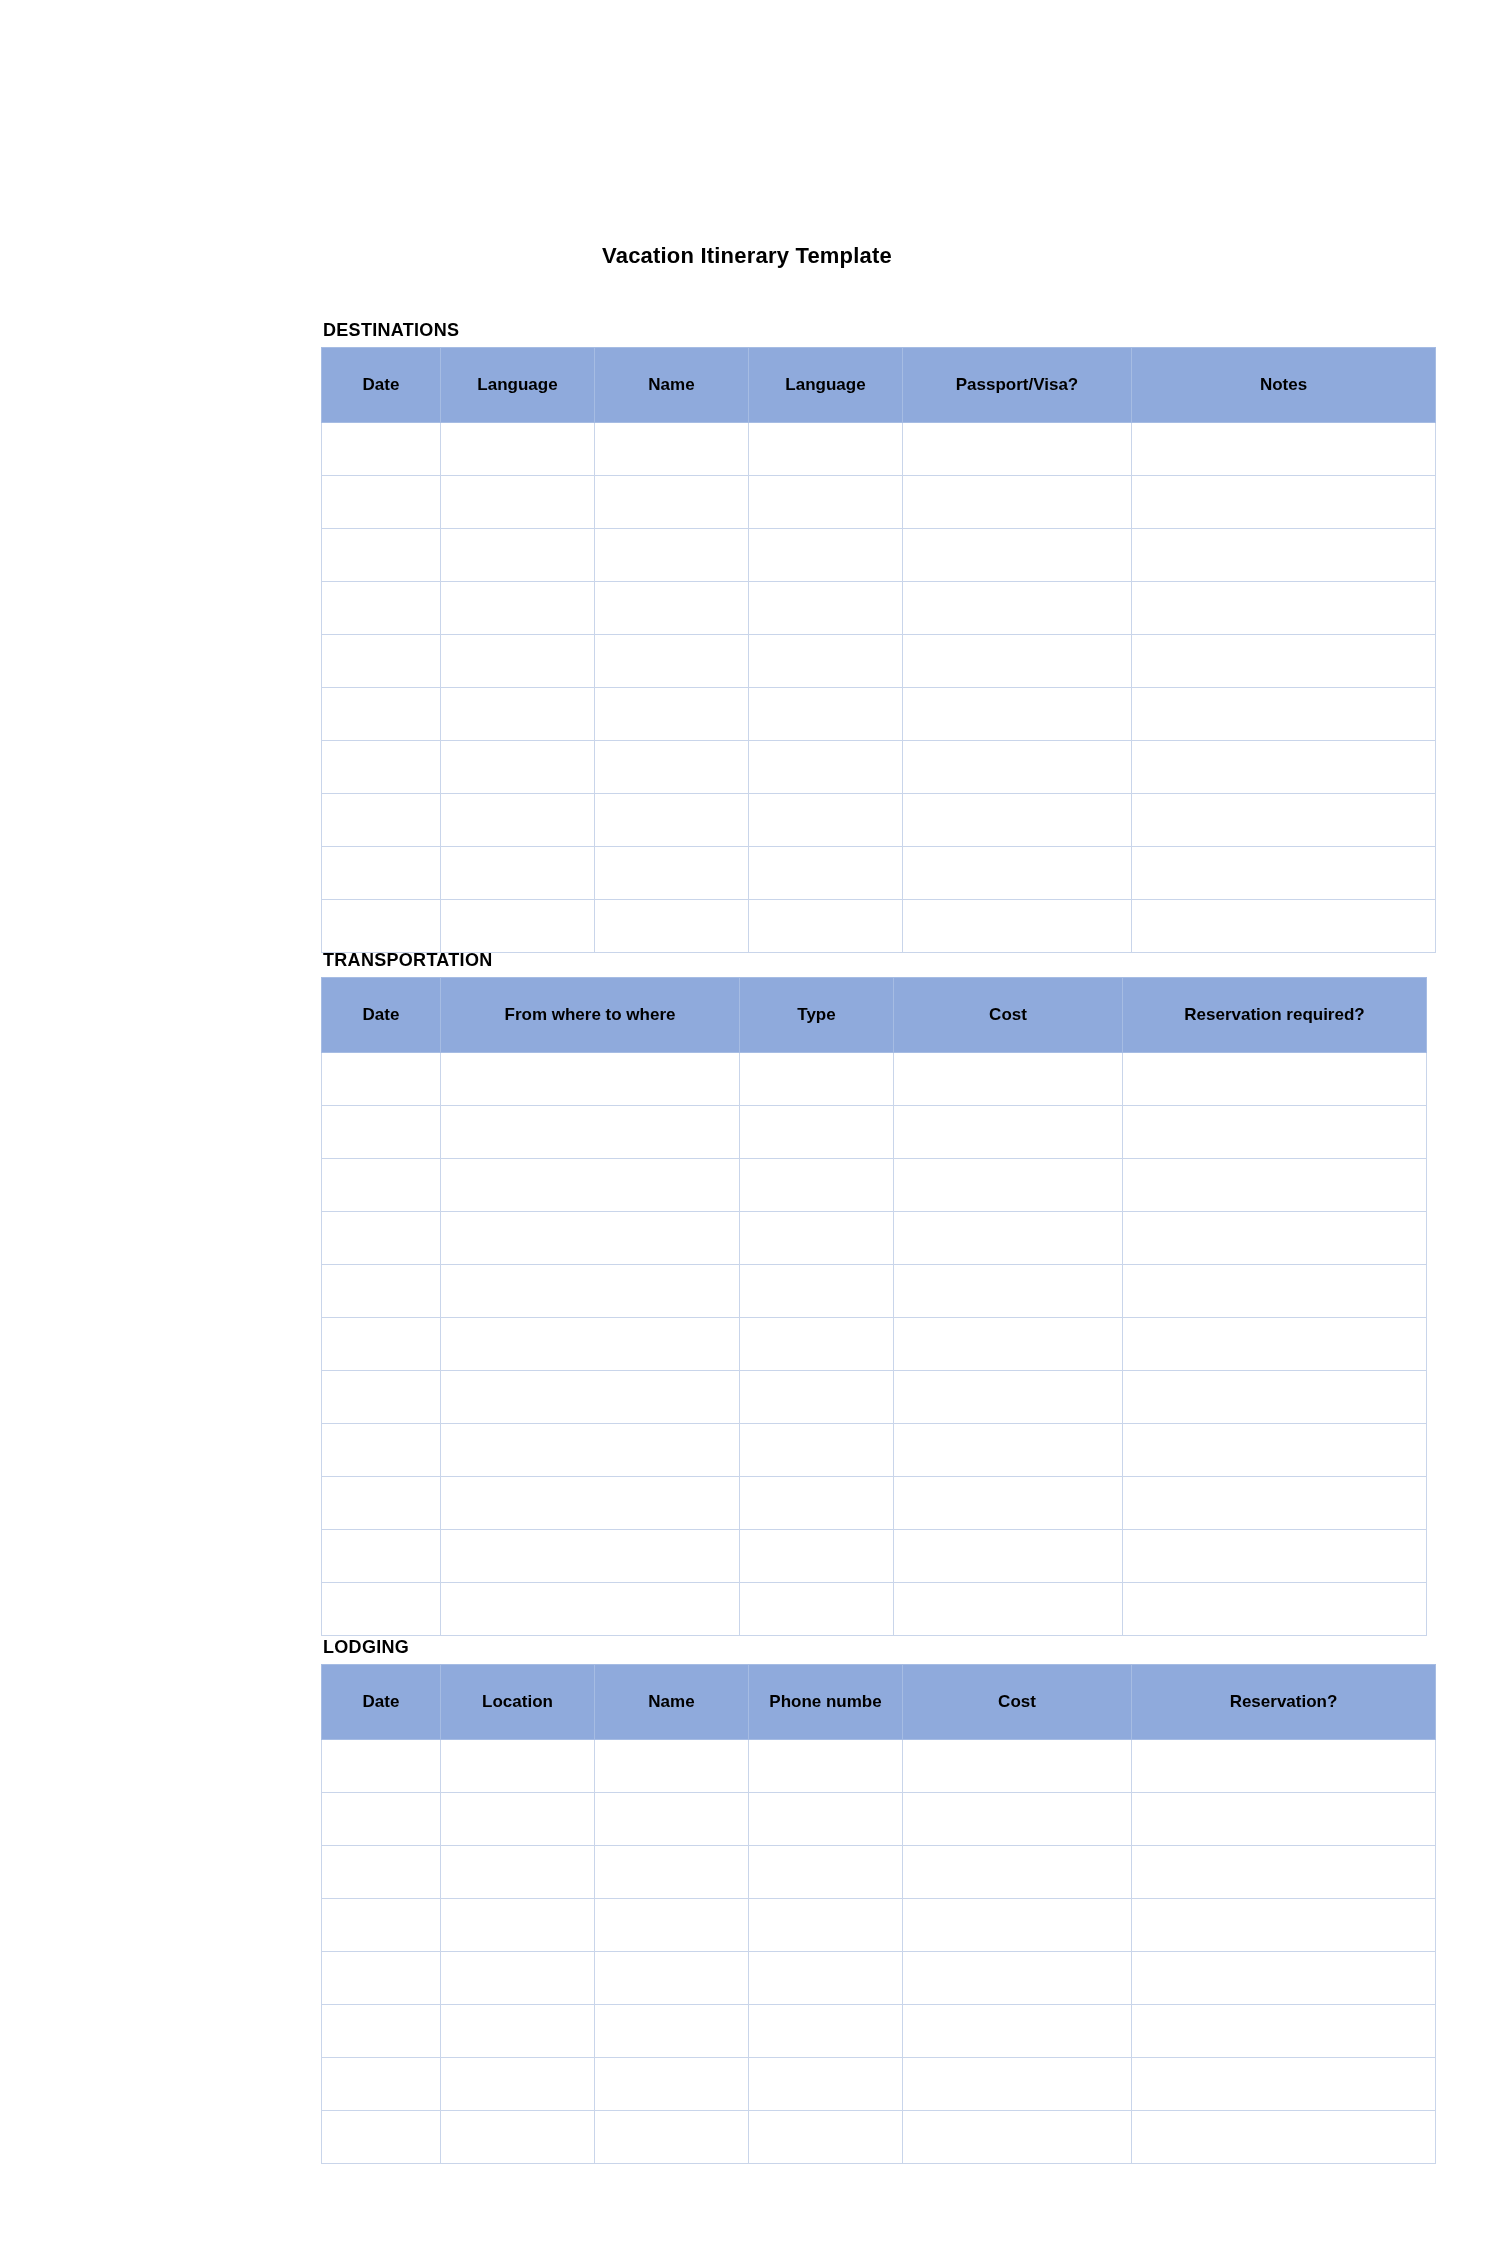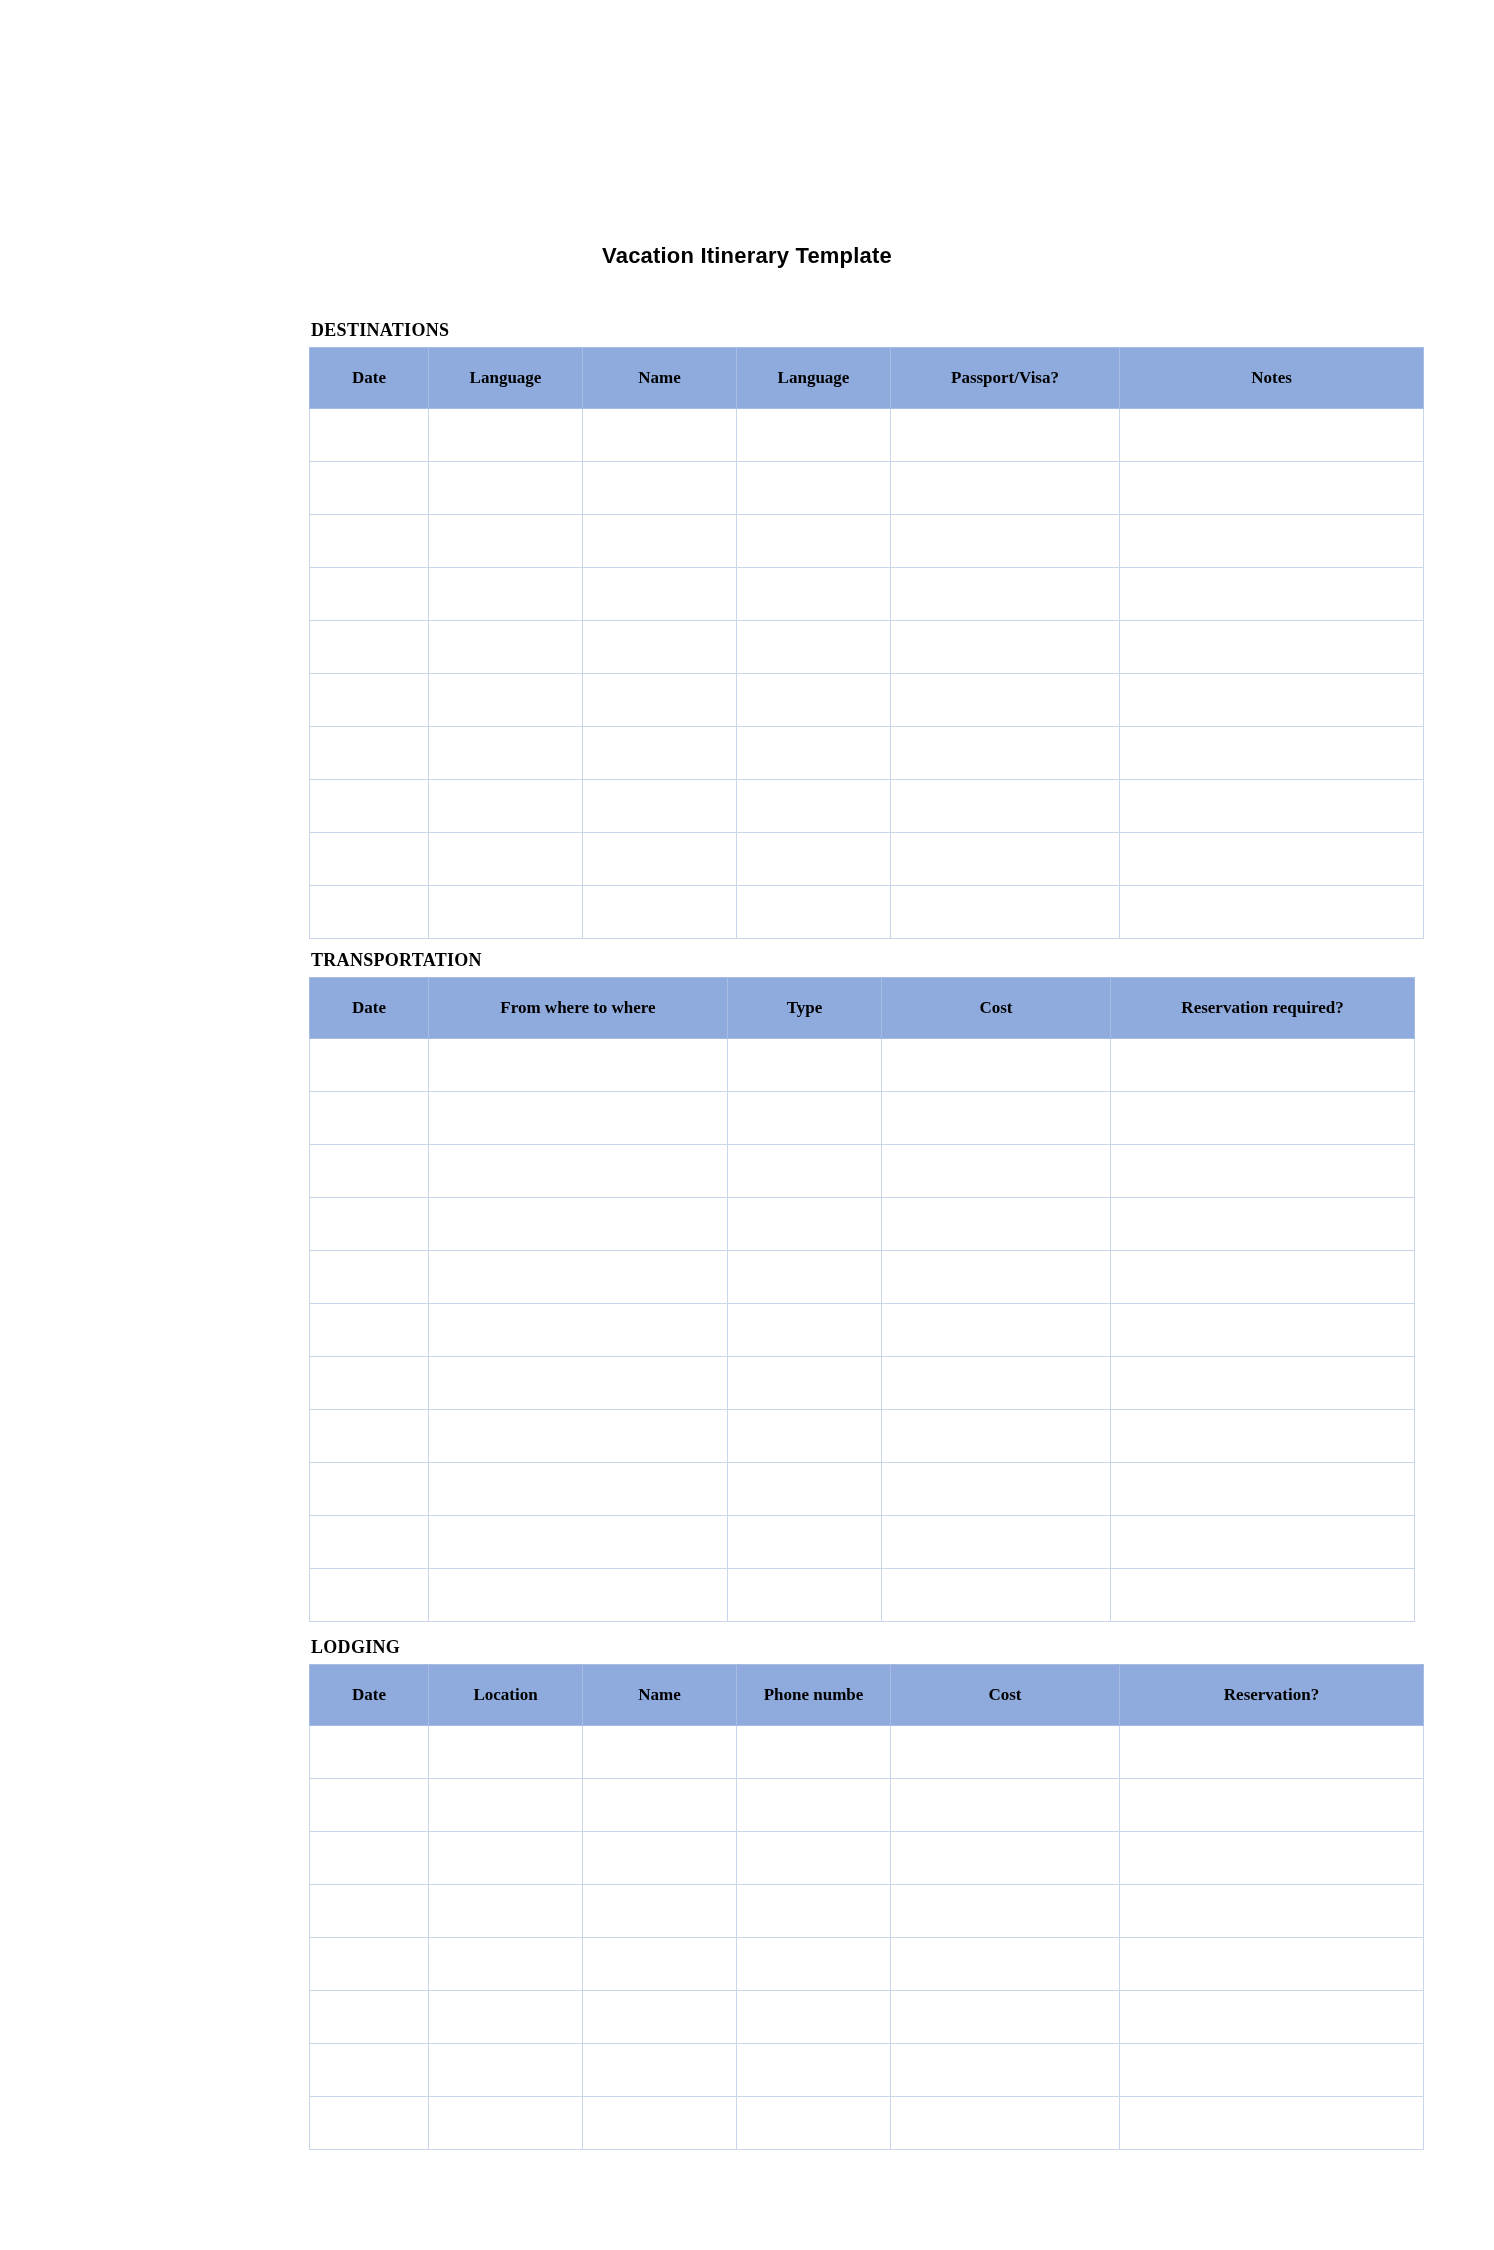--- a/index.html
+++ b/index.html
@@ -28,44 +28,43 @@
     left: 0;
     top: 243px;
     width: 1494px;
     text-align: center;
     font-size: 22px;
     font-weight: bold;
     letter-spacing: 0.2px;
   }
   .section {
     position: absolute;
-    left: 309px;
+    left: 321px;
     width: 1070px;
-    font-family: Liberation Serif, serif;
   }
   .section-label {
     font-size: 18px;
     font-weight: bold;
     letter-spacing: 0.3px;
     margin: 0 0 6px 2px;
   }
   table.grid {
     border-collapse: collapse;
     width: 1070px;
     table-layout: fixed;
   }
   table.grid th {
     background: #8faadc;
     border: 1px solid #a6bce3;
     height: 44px;
     font-size: 17px;
     font-weight: bold;
     color: #000000;
     text-align: center;
-    padding: 8px 4px;
+    padding: 15px 4px;
     overflow: hidden;
     white-space: nowrap;
   }
   table.grid td {
     border: 1px solid #c9d5ea;
     height: 52px;
     background: #ffffff;
     padding: 0;
   }
   

